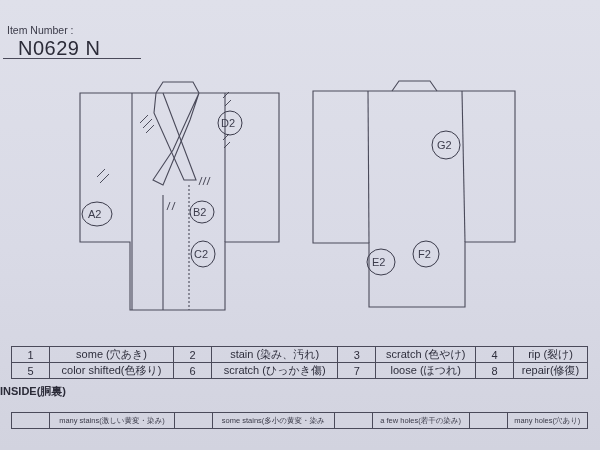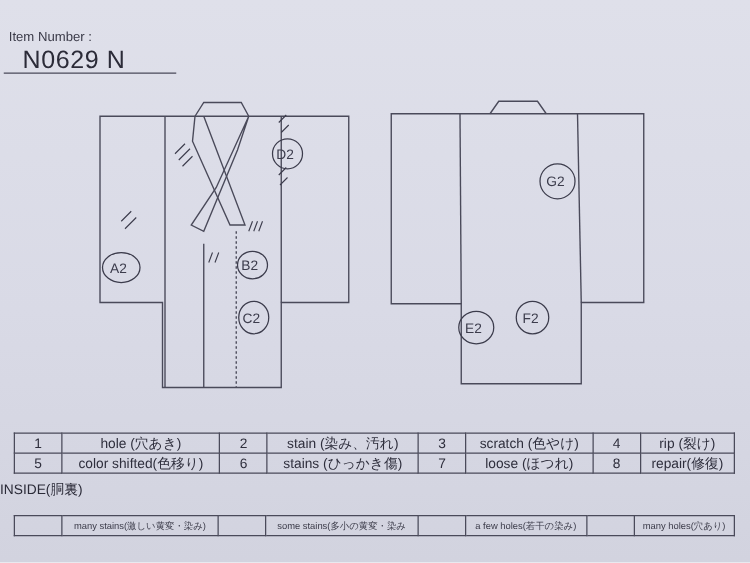--- a/index.html
+++ b/index.html
@@ -13,21 +13,21 @@
   .item-label { left: 7px; top: 24px; font-size: 10.5px; color: #3a3a48; text-align: right; }
   .item-number { left: 18px; top: 37px; font-size: 20px; letter-spacing: 0.5px; color: #2b2b38; text-align: right; }
   .item-underline { left: 3px; top: 58px; width: 138px; height: 1px; background: #4a4a5a; }
   svg.diagram { position: absolute; left: 0; top: 0; }
   table.legend {
     position: absolute; left: 11px; top: 346px; width: 577px;
     border-collapse: collapse; font-size: 11px; color: #2e2e3c;
   }
   table.legend td { border: 1px solid #4a4a5a; height: 15px; padding: 0 2px; text-align: center; white-space: nowrap; }
   table.legend td.num { width: 33px; }
-  .inside-title { left: 0px; top: 384px; font-size: 11px; font-weight: normal; color: #2b2b38; }
+  .inside-title { left: 0px; top: 384px; font-size: 11px; font-weight: bold; color: #2b2b38; }
   table.inside {
     position: absolute; left: 11px; top: 412px; width: 577px;
     border-collapse: collapse; font-size: 7.5px; color: #3a3a48; padding-left: 24px;
   }
   table.inside td { border: 1px solid #4a4a5a; height: 15px; padding: 0 2px; white-space: nowrap; text-align: center; }
   table.inside td.box { width: 33px; }
 </style>
 </head>
 <body>
 
@@ -84,33 +84,33 @@
     <text x="372" y="266">E2</text>
     <text x="418" y="258">F2</text>
     <text x="437" y="149">G2</text>
   </g>
 </svg>
 
 <table class="legend">
   <tbody>
       <tr>
     <td class="num">1</td>
-    <td>hole (穴あき)</td>
+    <td>some (穴あき)</td>
     <td class="num">2</td>
     <td>stain (染み、汚れ)</td>
     <td class="num">3</td>
     <td>scratch (色やけ)</td>
     <td class="num">4</td>
     <td>rip (裂け)</td>
   </tr>
   <tr>
     <td class="num">5</td>
     <td>color shifted(色移り)</td>
     <td class="num">6</td>
-    <td>stains (ひっかき傷)</td>
+    <td>scratch (ひっかき傷)</td>
     <td class="num">7</td>
     <td>loose (ほつれ)</td>
     <td class="num">8</td>
     <td>repair(修復)</td>
   </tr>
 </tbody>
   </table>
 
 <div class="abs inside-title">INSIDE(胴裏)</div>
 

